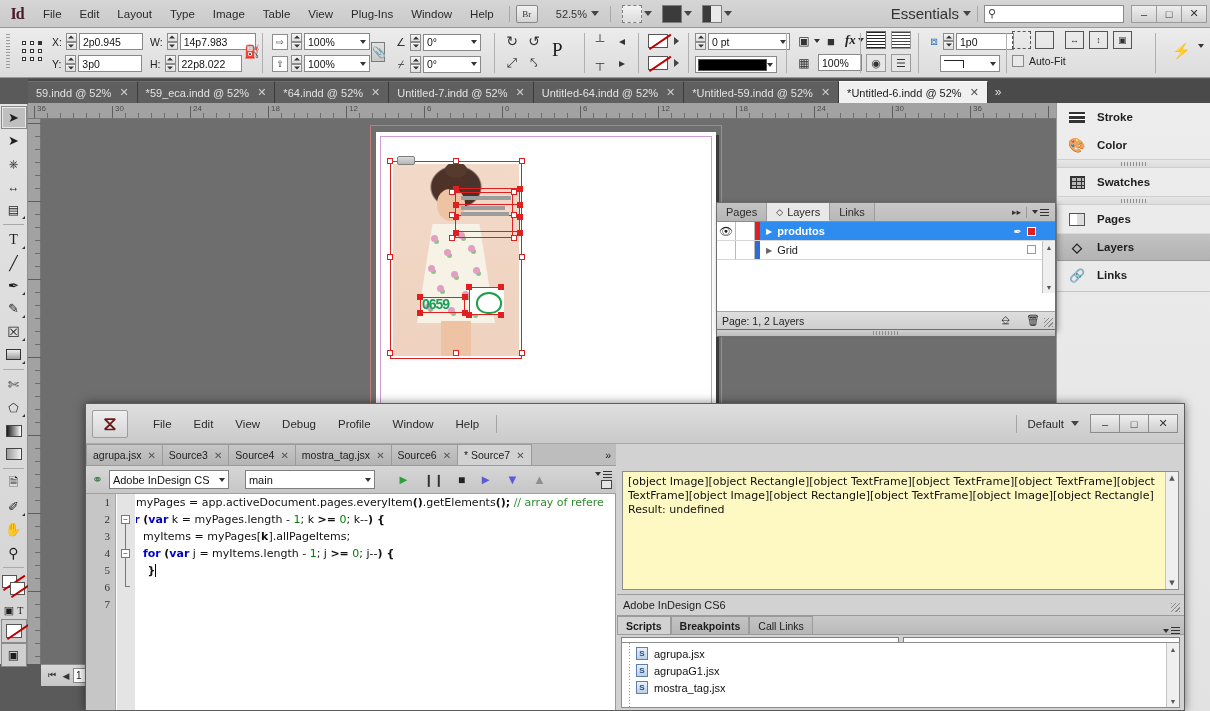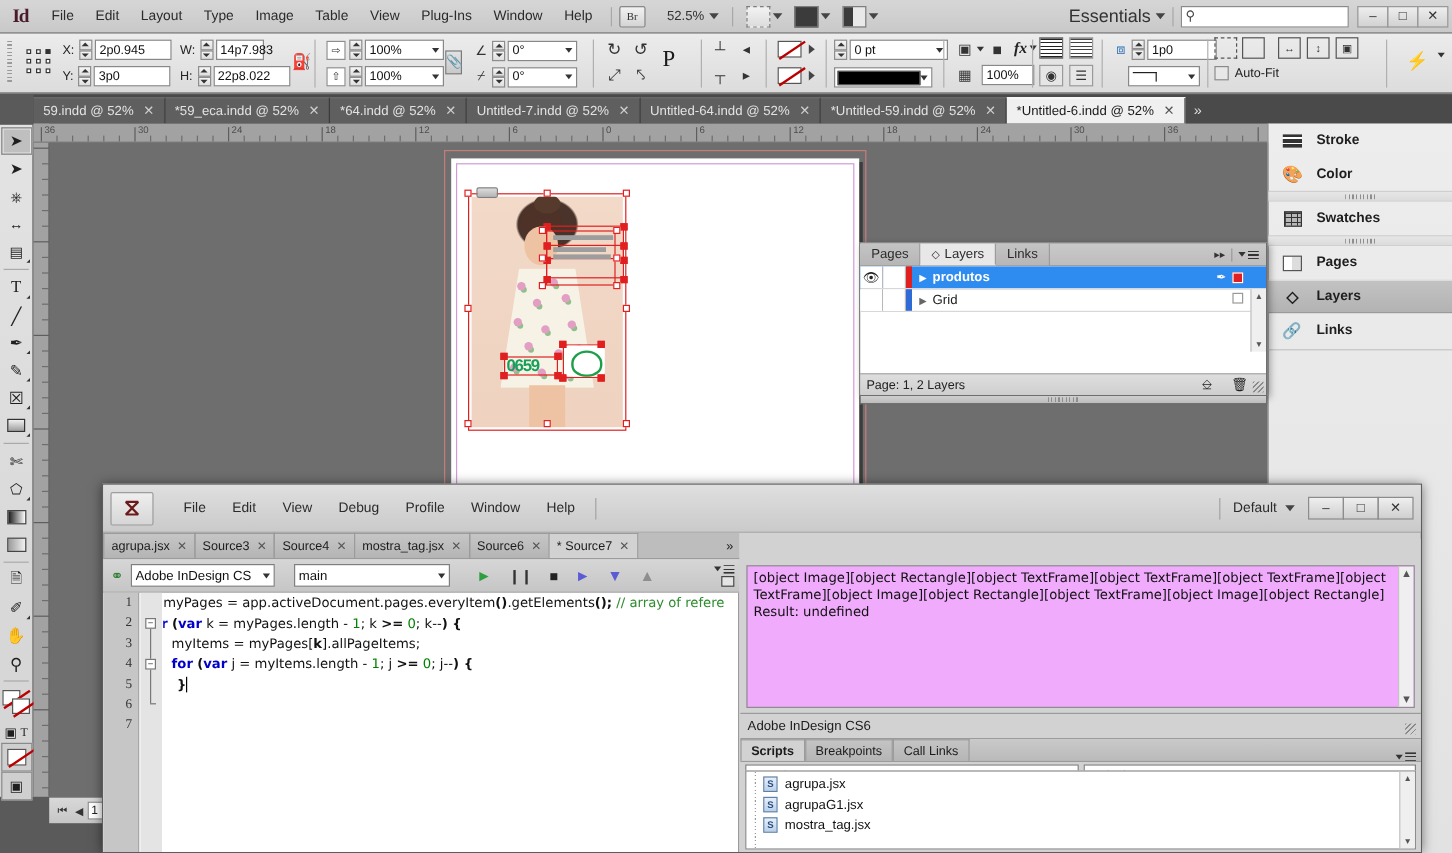--- a/index.html
+++ b/index.html
@@ -257,21 +257,21 @@
   .foldline { position:absolute; width:1px; background:#777; }
   .foldend { position:absolute; width:5px; height:1px; background:#777; }
 
   #consolepane { position:absolute; left:531px; top:45px; right:0; height:145px; background:#d2d2d2; }
   .cpane-tabs { height:19px; background:linear-gradient(#c6c6c6,#b6b6b6); display:flex; align-items:flex-end;
      border-bottom:1px solid #9b9b9b; }
   .cp-tab { height:18px; padding:0 8px; font-size:10.5px; display:flex;align-items:center; color:#1c1c1c;
      border:1px solid #9b9b9b; border-bottom:none; background:#d2d2d2; font-weight:bold; }
   .flyout { margin-left:auto; margin-right:4px; display:flex; align-items:center; gap:2px; }
   .fly-lines { width:9px;height:7px; background:repeating-linear-gradient(#333 0 1px, transparent 1px 3px); }
-  #consoletext { position:absolute; left:5px; top:22px; right:5px; bottom:4px; background:#f0abfc; border:1px solid #8c8c8c;
+  #consoletext { position:absolute; left:5px; top:22px; right:5px; bottom:4px; background:#fef9c3; border:1px solid #8c8c8c;
     padding:3px 5px; font-size:11px; line-height:14px; color:#111; font-family:"DejaVu Sans",sans-serif; overflow:hidden; }
   .cscroll { position:absolute; right:0; top:0; width:13px; bottom:0; background:#efefef; border-left:1px solid #c4c4c4; }
 
   #targetbar { position:absolute; left:531px; top:190px; right:0; height:22px; background:#d2d2d2;
      border-top:1px solid #9b9b9b; border-bottom:1px solid #9b9b9b; display:flex;align-items:center; padding-left:6px;
      font-size:11px; color:#1c1c1c; }
   #scriptspane { position:absolute; left:531px; top:212px; right:0; bottom:0; background:#d2d2d2; }
   .sp-combos { height:23px; display:flex; align-items:center; gap:4px; padding:2px 4px; }
   #scriptlist { position:absolute; left:4px; top:26px; right:4px; bottom:2px; background:#fff; border:1px solid #8c8c8c; overflow:hidden; }
   .srow { height:17px; display:flex; align-items:center; font-size:11px; padding-left:14px; gap:6px; color:#111; }
@@ -369,21 +369,21 @@
         </span>
       <span class="tfield" style="width:64px">3p0</span>
     </div>
 
     <div class="ctl" style="left:150px;top:5px;">
       <span class="lbl" style="margin-right:4px">W:</span>
       <span class="spin">
           <i></i>
           <i></i>
         </span>
-      <span class="tfield" style="width:40px">14p7.983</span>
+      <span class="tfield" style="width:76px">14p7.983</span>
     </div>
 
     <div class="ctl" style="left:150px;top:27px;">
       <span class="lbl" style="margin-right:4px">H:</span>
       <span class="spin">
           <i></i>
           <i></i>
         </span>
       <span class="tfield" style="width:64px">22p8.022</span>
     </div>
@@ -1165,21 +1165,21 @@
   </div>
 
   <div id="targetbar">
     <span>Adobe InDesign CS6</span>
     <span class="resizegrip" style="right:4px;bottom:3px;"></span>
   </div>
 
   <div id="scriptspane">
     <div class="cpane-tabs" style="background:linear-gradient(#c9c9c9,#bababa);">
       <div class="cp-tab">Scripts</div>
-      <div class="cp-tab" style="background:linear-gradient(#c4c4c4,#b5b5b5);font-weight:normal;">Breakpoints</div>
+      <div class="cp-tab" style="background:linear-gradient(#c4c4c4,#b5b5b5);font-weight:bold;">Breakpoints</div>
       <div class="cp-tab" style="background:linear-gradient(#c4c4c4,#b5b5b5);font-weight:normal;">Call Links</div>
       <div class="flyout">
         <span class="tiny-tri"></span>
         <span class="fly-lines"></span>
       </div>
     </div>
     <div class="sp-combos">
       <span class="e-combo" style="flex:1">
         <span>Favorites</span>
         <span class="tiny-tri"></span>

